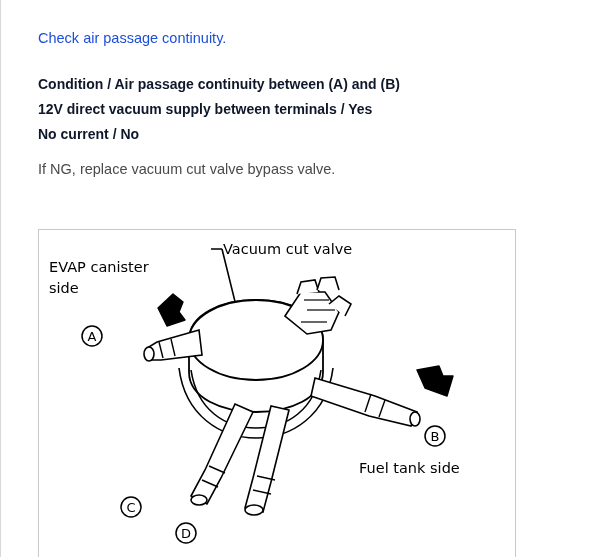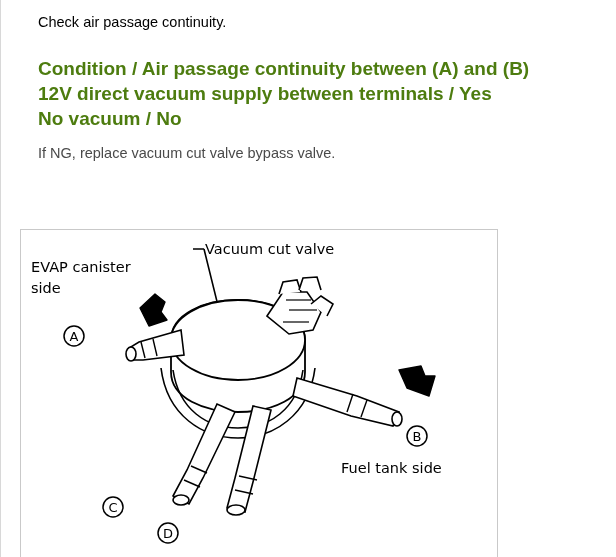--- a/index.html
+++ b/index.html
@@ -24,40 +24,40 @@
     background: #d8d8d8;
   }
   .content {
     position: absolute;
     left: 38px;
     top: 0;
     width: 560px;
   }
   .line-intro {
     font-size: 14.5px;
-    color: #000000;
-    margin-top: 12px;
+    color: #1d4ed8;
+    margin-top: 28px;
     line-height: 20px;
   }
   .cond-block {
     margin-top: 24px;
-    font-size: 19px;
+    font-size: 14px;
     font-weight: bold;
-    color: #4d7c0f;
+    color: #0f172a;
     line-height: 25px;
   }
   .note {
     margin-top: 12px;
     font-size: 14.5px;
     color: #4a4a4a;
     line-height: 20px;
   }
   .figure-box {
     position: absolute;
-    left: 20px;
+    left: 38px;
     top: 229px;
     width: 478px;
     height: 328px;
     border: 1px solid #c9c9c9;
     border-bottom: none;
     background: #fff;
     box-sizing: border-box;
     overflow: hidden;
   }
   .figure-svg {
@@ -78,21 +78,21 @@
 <body>
 
 <div class="left-rule"></div>
 
 <div class="content">
   <div class="line-intro">Check air passage continuity.</div>
 
   <div class="cond-block">
     <div>Condition / Air passage continuity between (A) and (B)</div>
     <div>12V direct vacuum supply between terminals / Yes</div>
-    <div>No vacuum / No</div>
+    <div>No current / No</div>
   </div>
 
   <div class="note">If NG, replace vacuum cut valve bypass valve.</div>
 </div>
 
 <div class="figure-box">
   <svg class="figure-svg" width="476" height="327" viewBox="0 0 476 327" xmlns="http://www.w3.org/2000/svg">
 
     <path d="M172 19 L183 19 M183 19 L205 108" stroke="#000" stroke-width="1.6" fill="none"></path>
 

